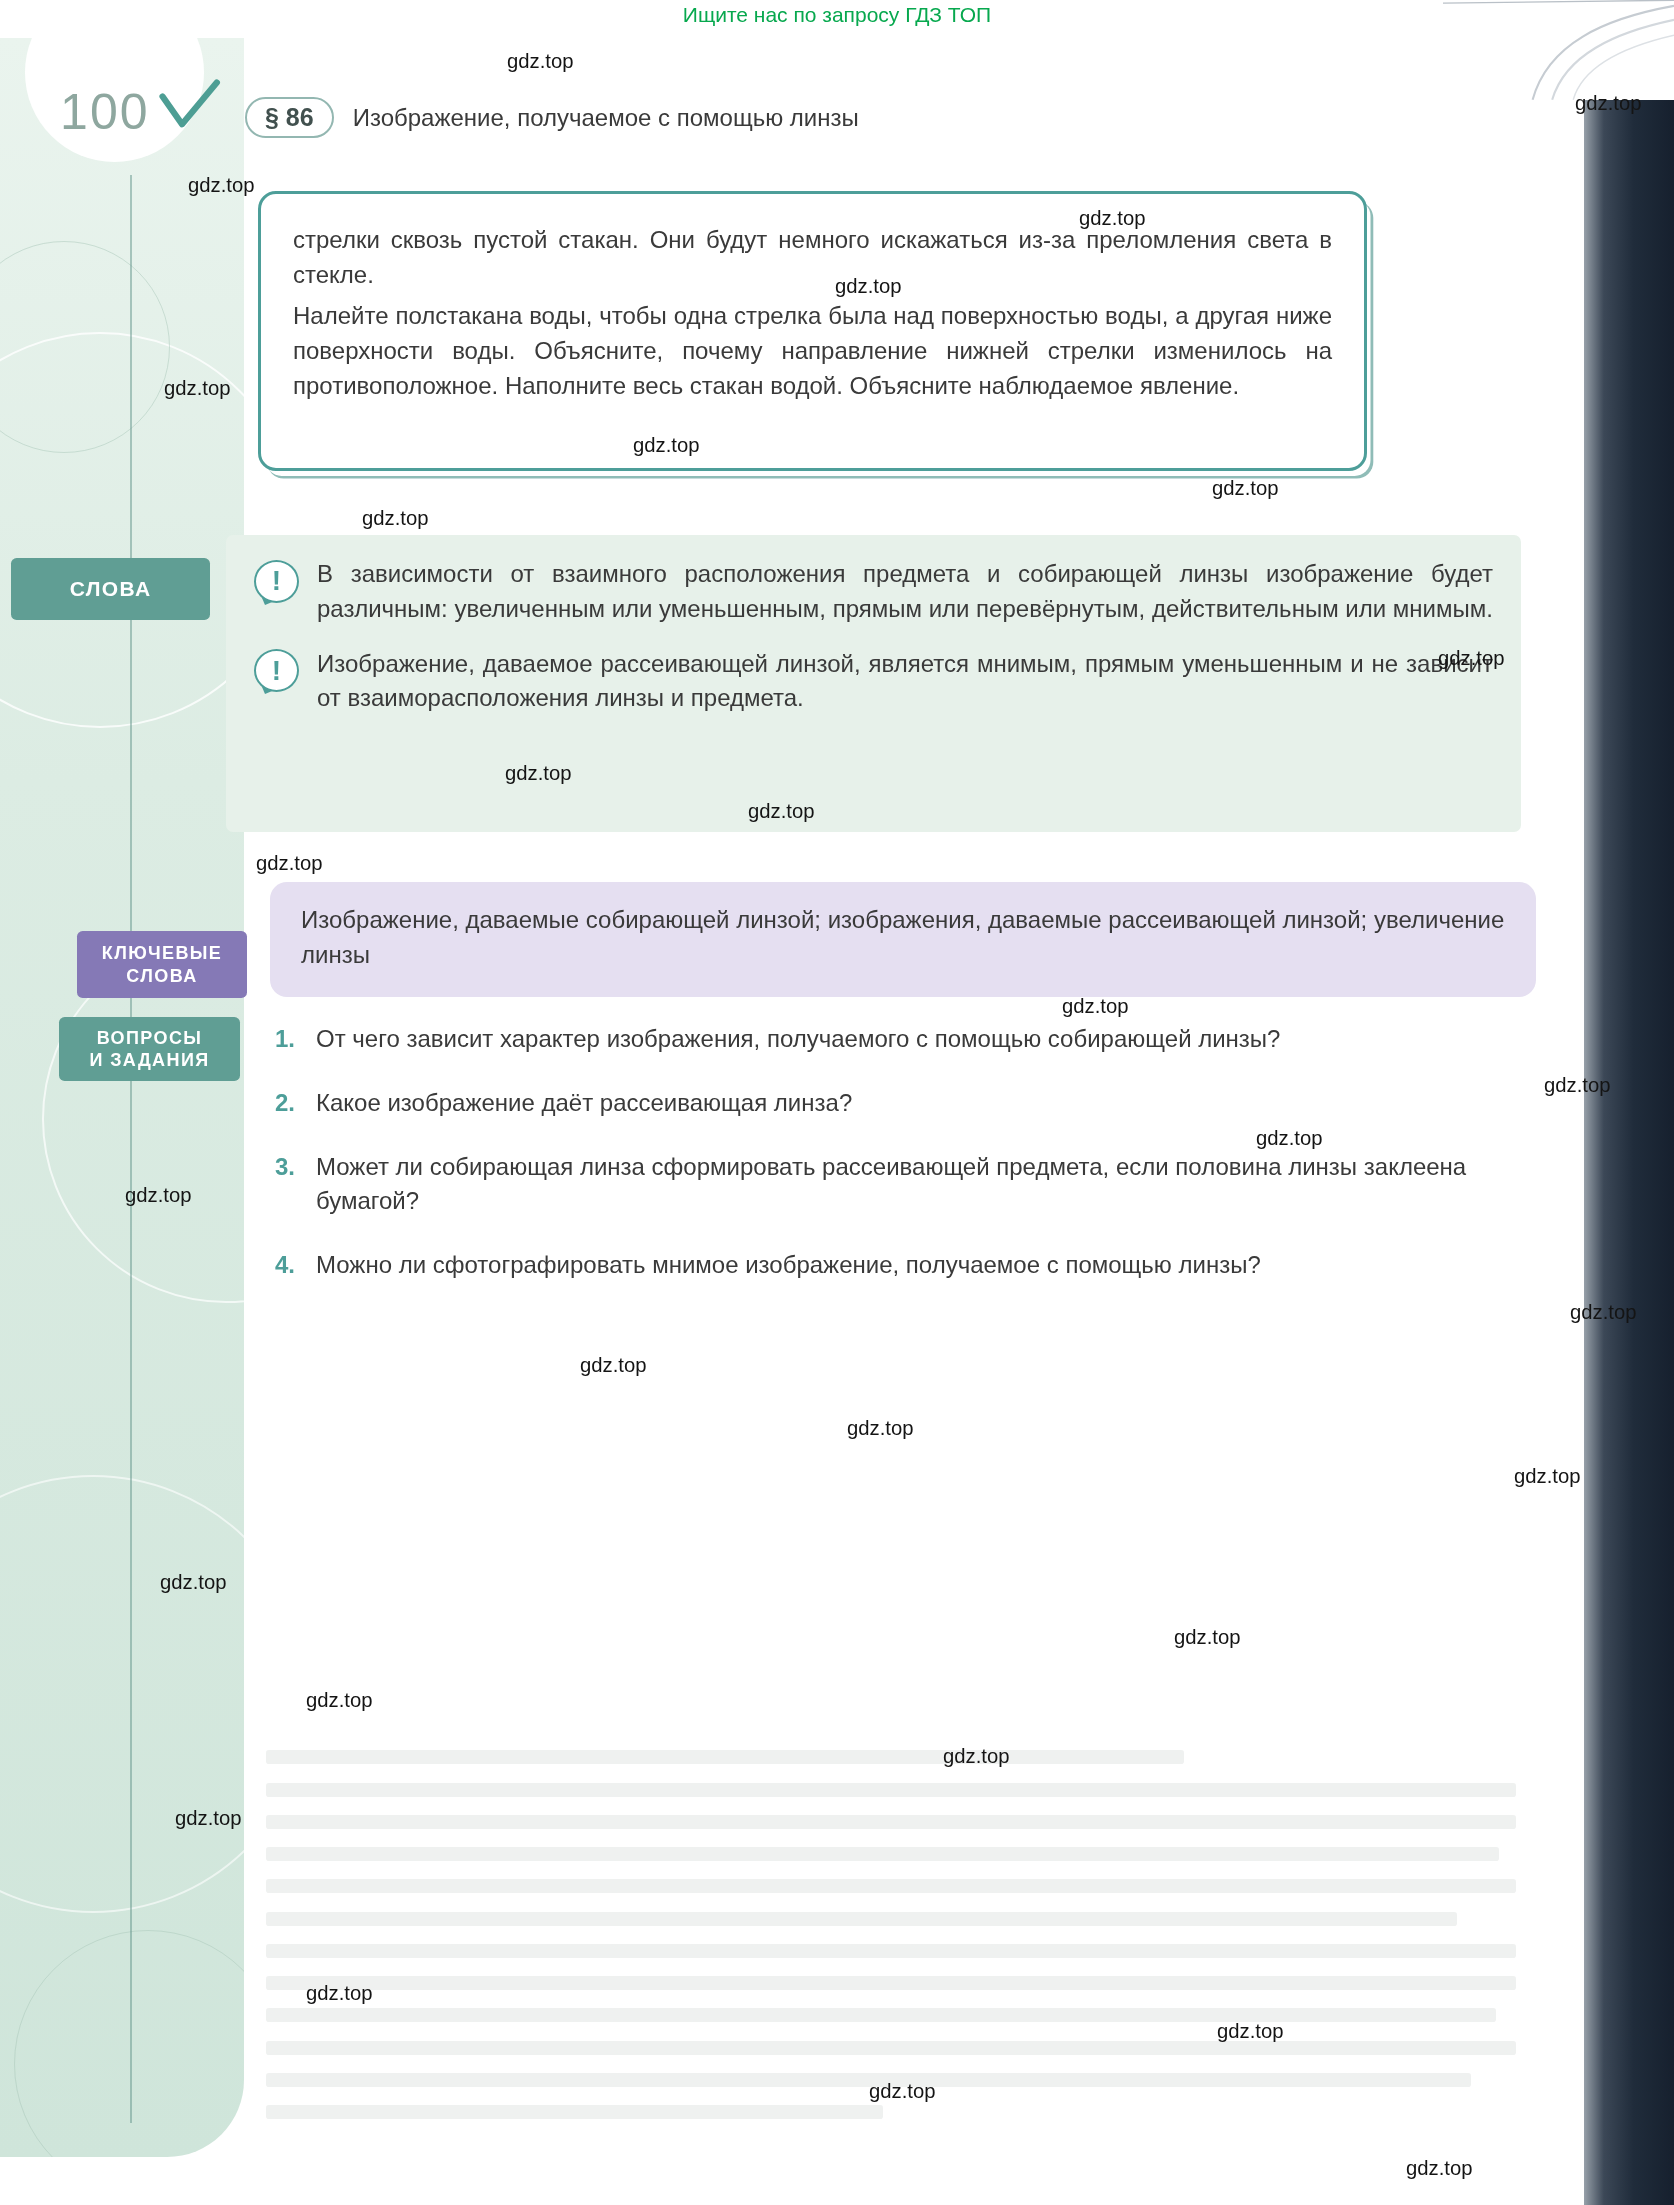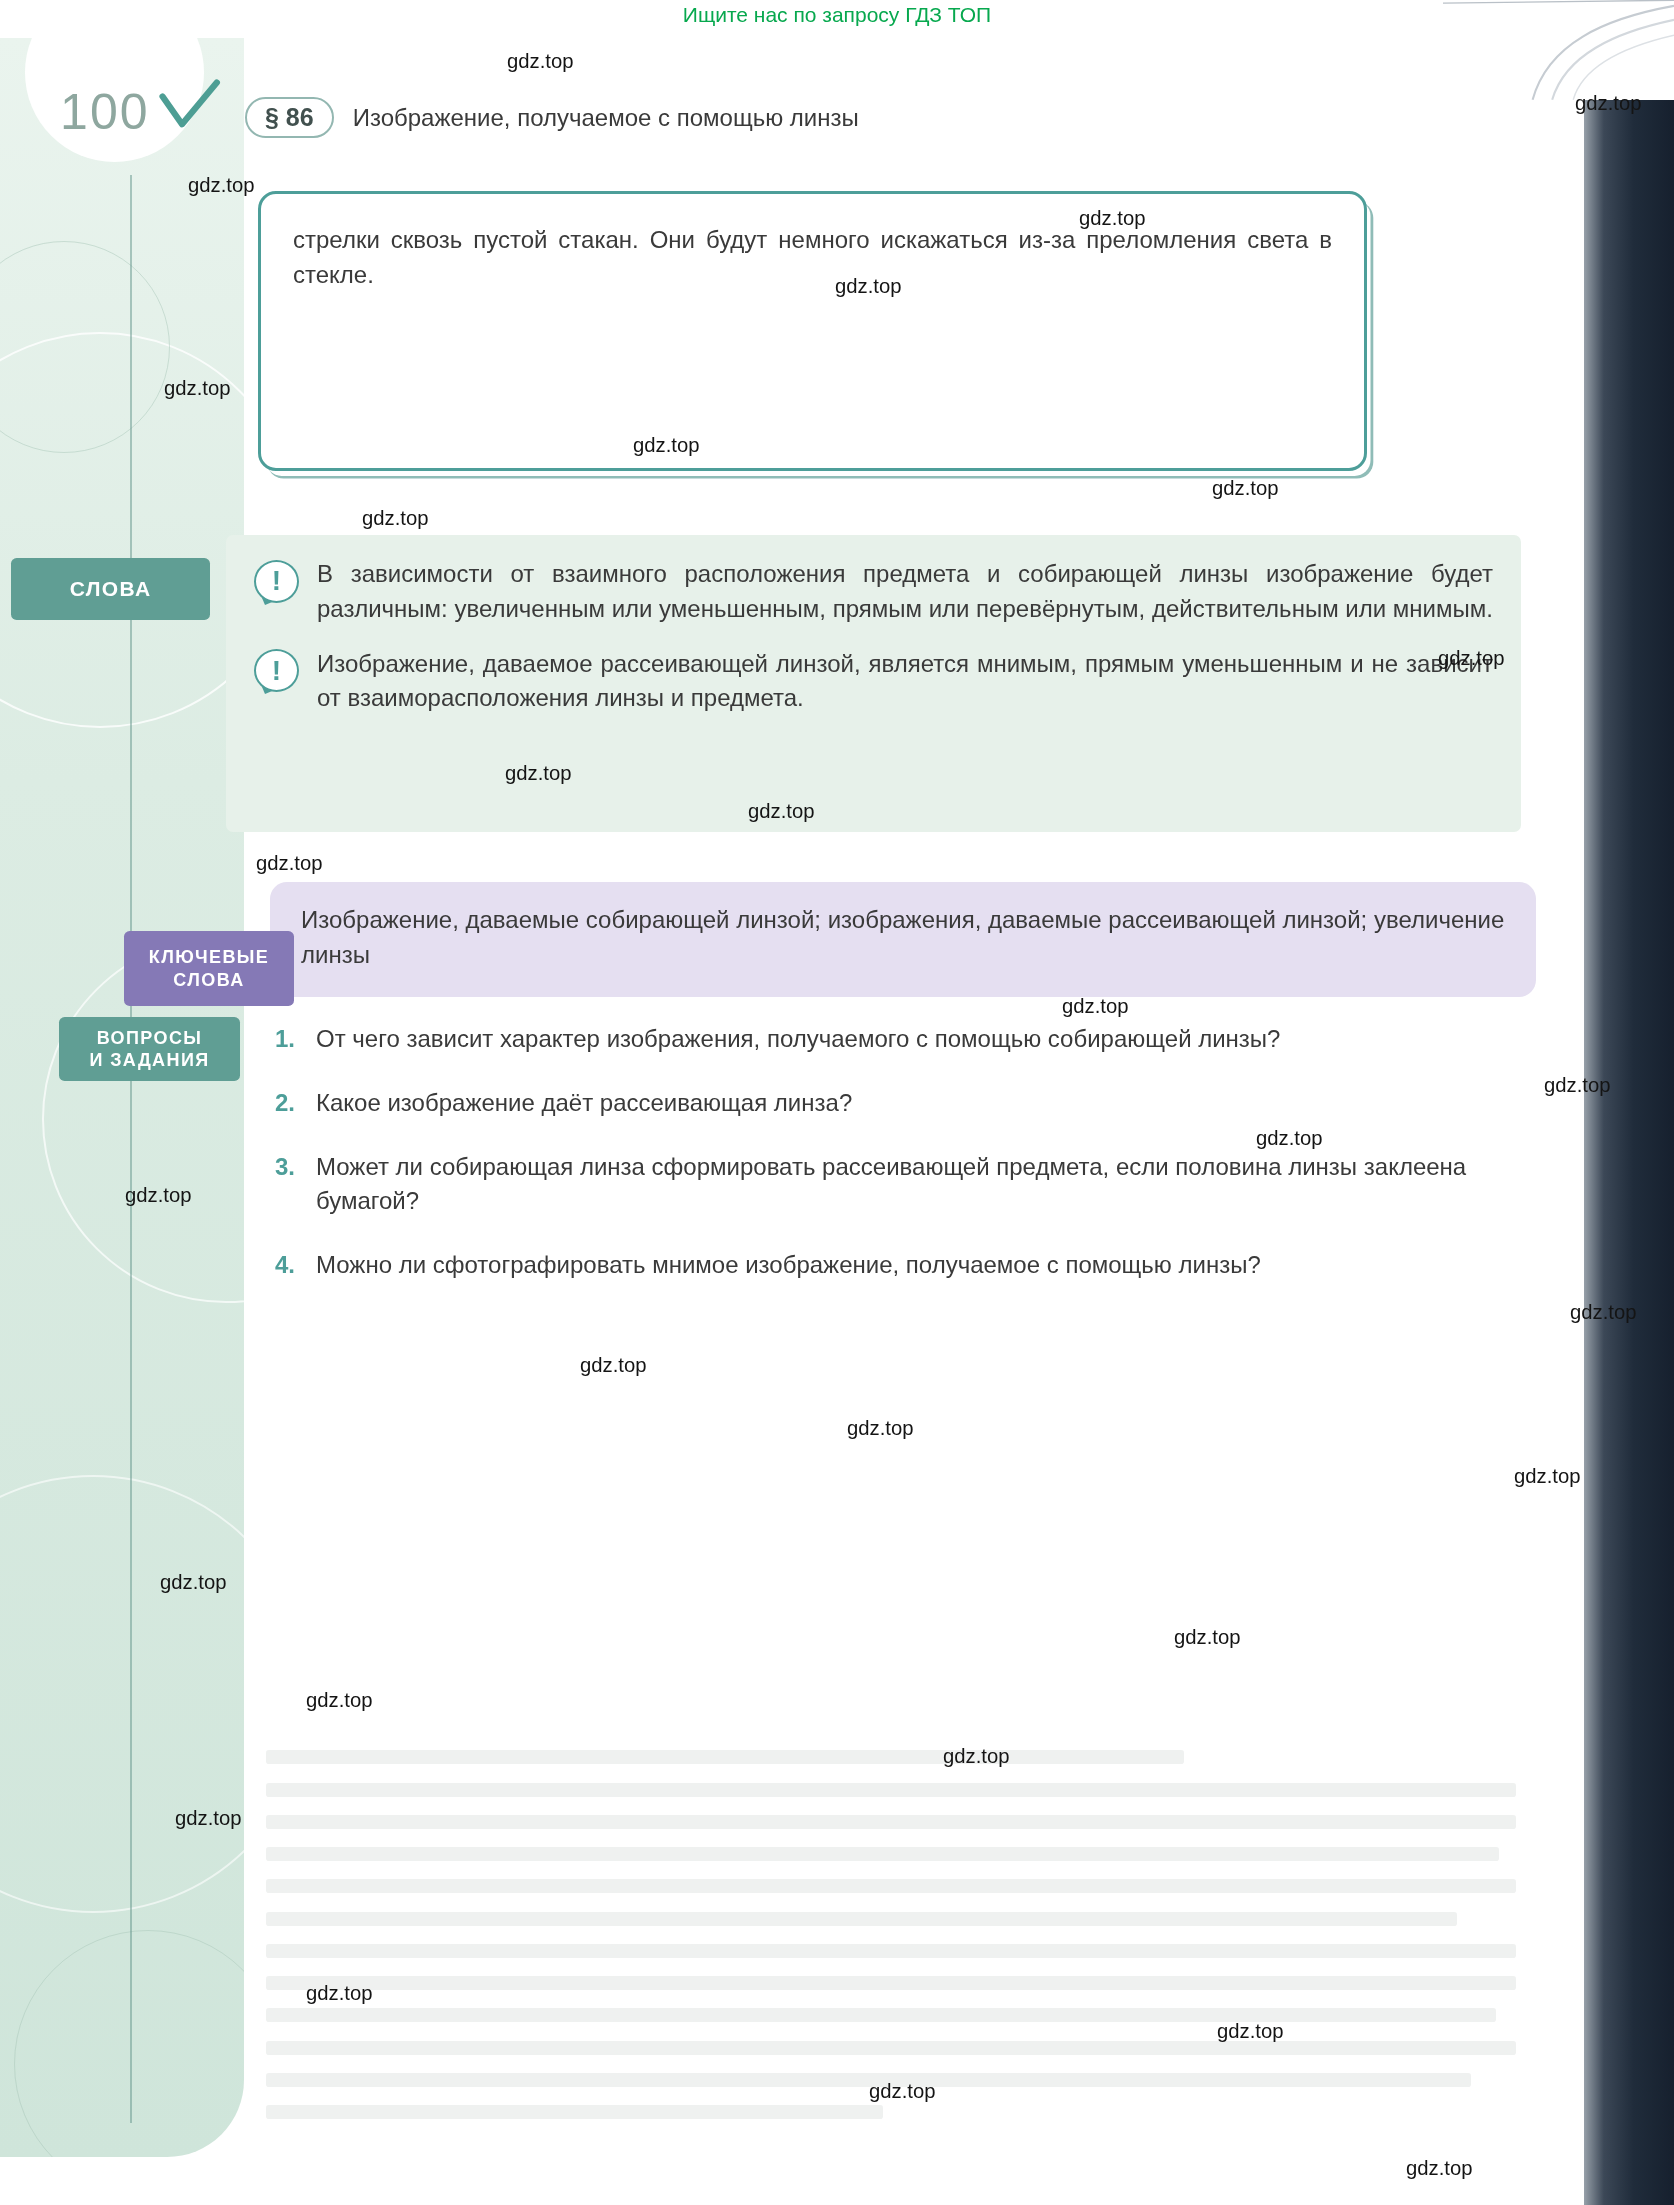--- a/index.html
+++ b/index.html
@@ -28,21 +28,21 @@
   .exp-box{position:absolute;left:258px;top:191px;width:1109px;min-height:280px;box-sizing:border-box;
            border:3.5px solid #4d9e99;border-radius:18px;background:#fff;padding:28px 32px;
            font-size:24px;line-height:1.46;text-align:justify;z-index:2;
            box-shadow:5.6px 7px 0 -2.1px #ffffff,7.7px 9px 0 -1.4px #8fbcb7;}
   .exp-box p{margin:0 0 5.6px 0;}
 
   .lbl{position:absolute;background:#609e94;color:#fff;font-weight:bold;display:flex;flex-direction:column;
        align-items:center;justify-content:center;text-align:center;border-radius:5.6px;z-index:3;
        letter-spacing:1.4px;line-height:1.25;}
   .lbl-conclusions{left:11.2px;top:558px;width:199px;height:62px;font-size:21px;}
-  .lbl-keywords{left:77px;top:931px;width:170px;height:75px;background:#8579b6;font-size:18px;margin-left:47px;}
+  .lbl-keywords{left:77px;top:931px;width:170px;height:67px;background:#8579b6;font-size:18px;}
   .lbl-questions{left:59px;top:1017px;width:181px;height:64px;font-size:18px;}
 
   .concl-box{position:absolute;left:226px;top:535px;width:1295px;min-height:297px;box-sizing:border-box;
              background:#e7f1ea;border-radius:7px;padding:22.4px 28px;z-index:2;}
   .concl-item{display:flex;gap:18px;margin-bottom:19.6px;font-size:24px;line-height:1.45;text-align:justify;}
   .concl-item:last-child{margin-bottom:0;}
   .bang{position:relative;flex:0 0 auto;width:41px;height:39px;border:2.8px solid #4d9e99;border-radius:50%;
         color:#4d9e99;font-weight:bold;font-size:28px;display:flex;align-items:center;justify-content:center;
         background:#fff;margin-top:2.8px;}
   .bang::after{content:"";position:absolute;left:2.8px;bottom:-9.8px;width:0;height:0;
@@ -87,20 +87,21 @@
 
   <div class="top-banner">Ищите нас по запросу ГДЗ ТОП</div>
 
   <div class="section-row">
     <span class="badge">§ 86</span>
     <span class="title">Изображение, получаемое с помощью линзы</span>
   </div>
 
   <div class="exp-box">
     <p>стрелки сквозь пустой стакан. Они будут немного искажаться из-за преломления света в стекле.</p>
+    <p>Налейте полстакана воды, чтобы одна стрелка была над поверхностью воды, а другая ниже поверхности воды. Объясните, почему направление нижней стрелки изменилось на противоположное. Наполните весь стакан водой. Объясните наблюдаемое явление.</p>
   </div>
 
   <div class="lbl lbl-conclusions">СЛОВА</div>
   <div class="concl-box">
     <div class="concl-item">
       <span class="bang">!</span>
       <span>В зависимости от взаимного расположения предмета и собирающей линзы изображение будет различным: увеличенным или уменьшенным, прямым или перевёрнутым, действительным или мнимым.</span>
     </div>
     <div class="concl-item">
       <span class="bang">!</span>

